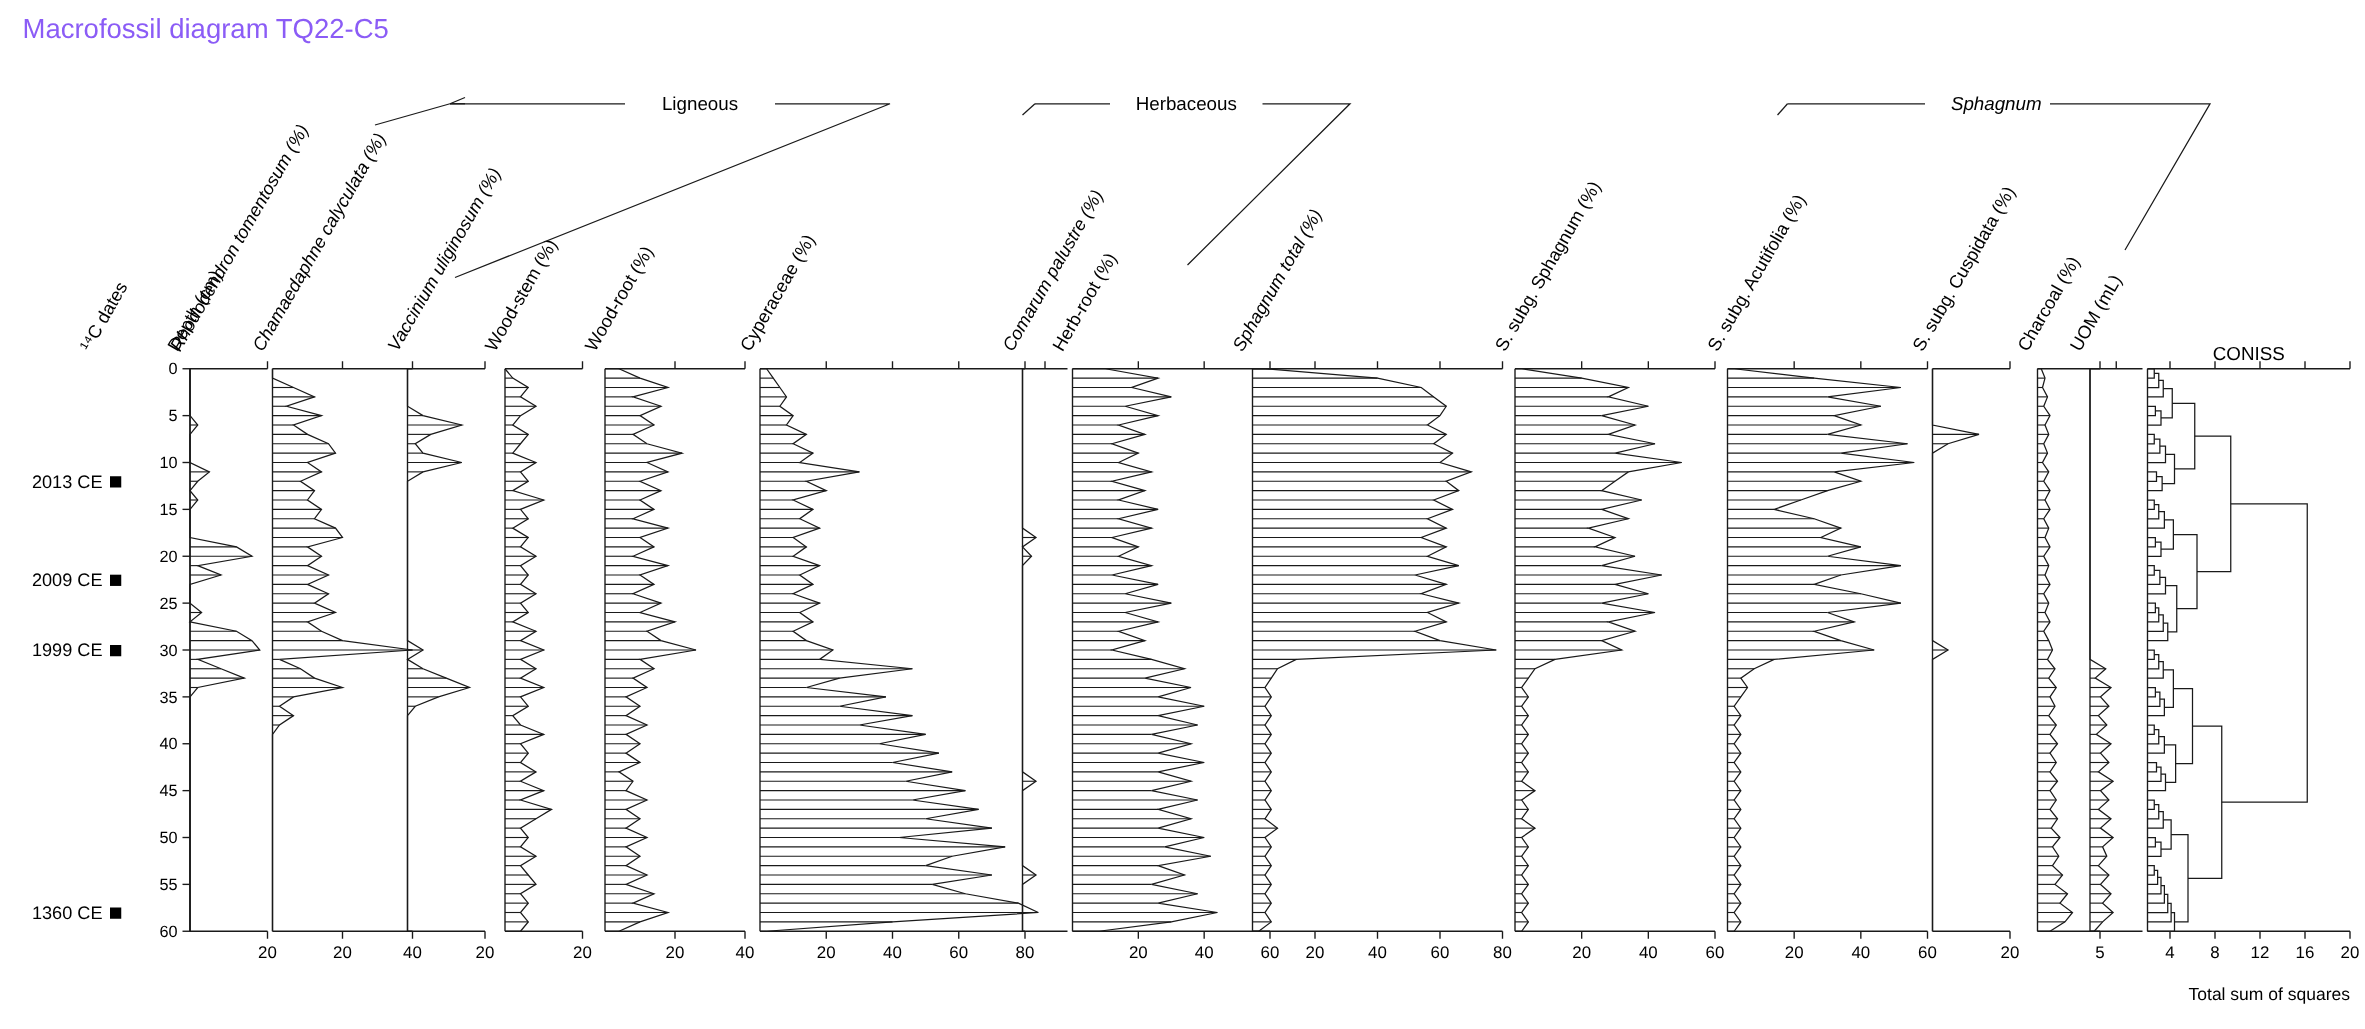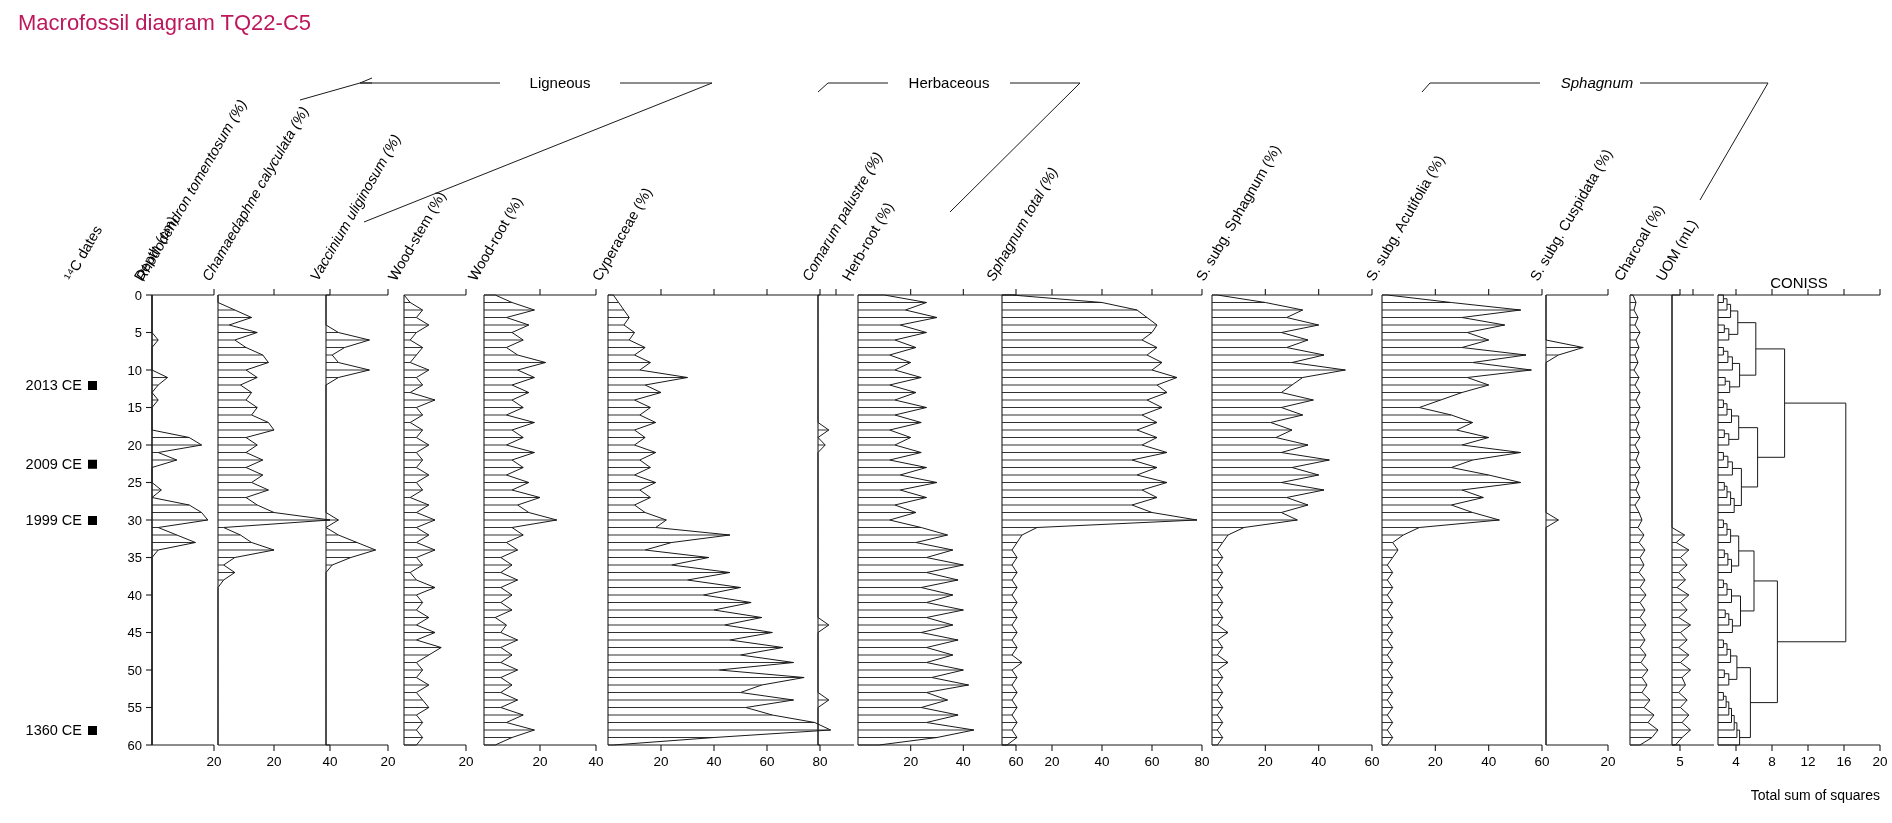--- a/index.html
+++ b/index.html
@@ -19,21 +19,21 @@
     position: absolute;
     left: 0; top: 0;
     width: 1892px;
     height: 823px;
   }
   .title {
     position: absolute;
     left: 18px;
     top: 10px;
     font-size: 22px;
-    color: #be185d;
+    color: #8b5cf6;
     white-space: nowrap;
   }
   svg.diagram {
     position: absolute;
     left: 0;
     top: 0;
     width: 1892px;
     height: 823px;
   }
   text {

